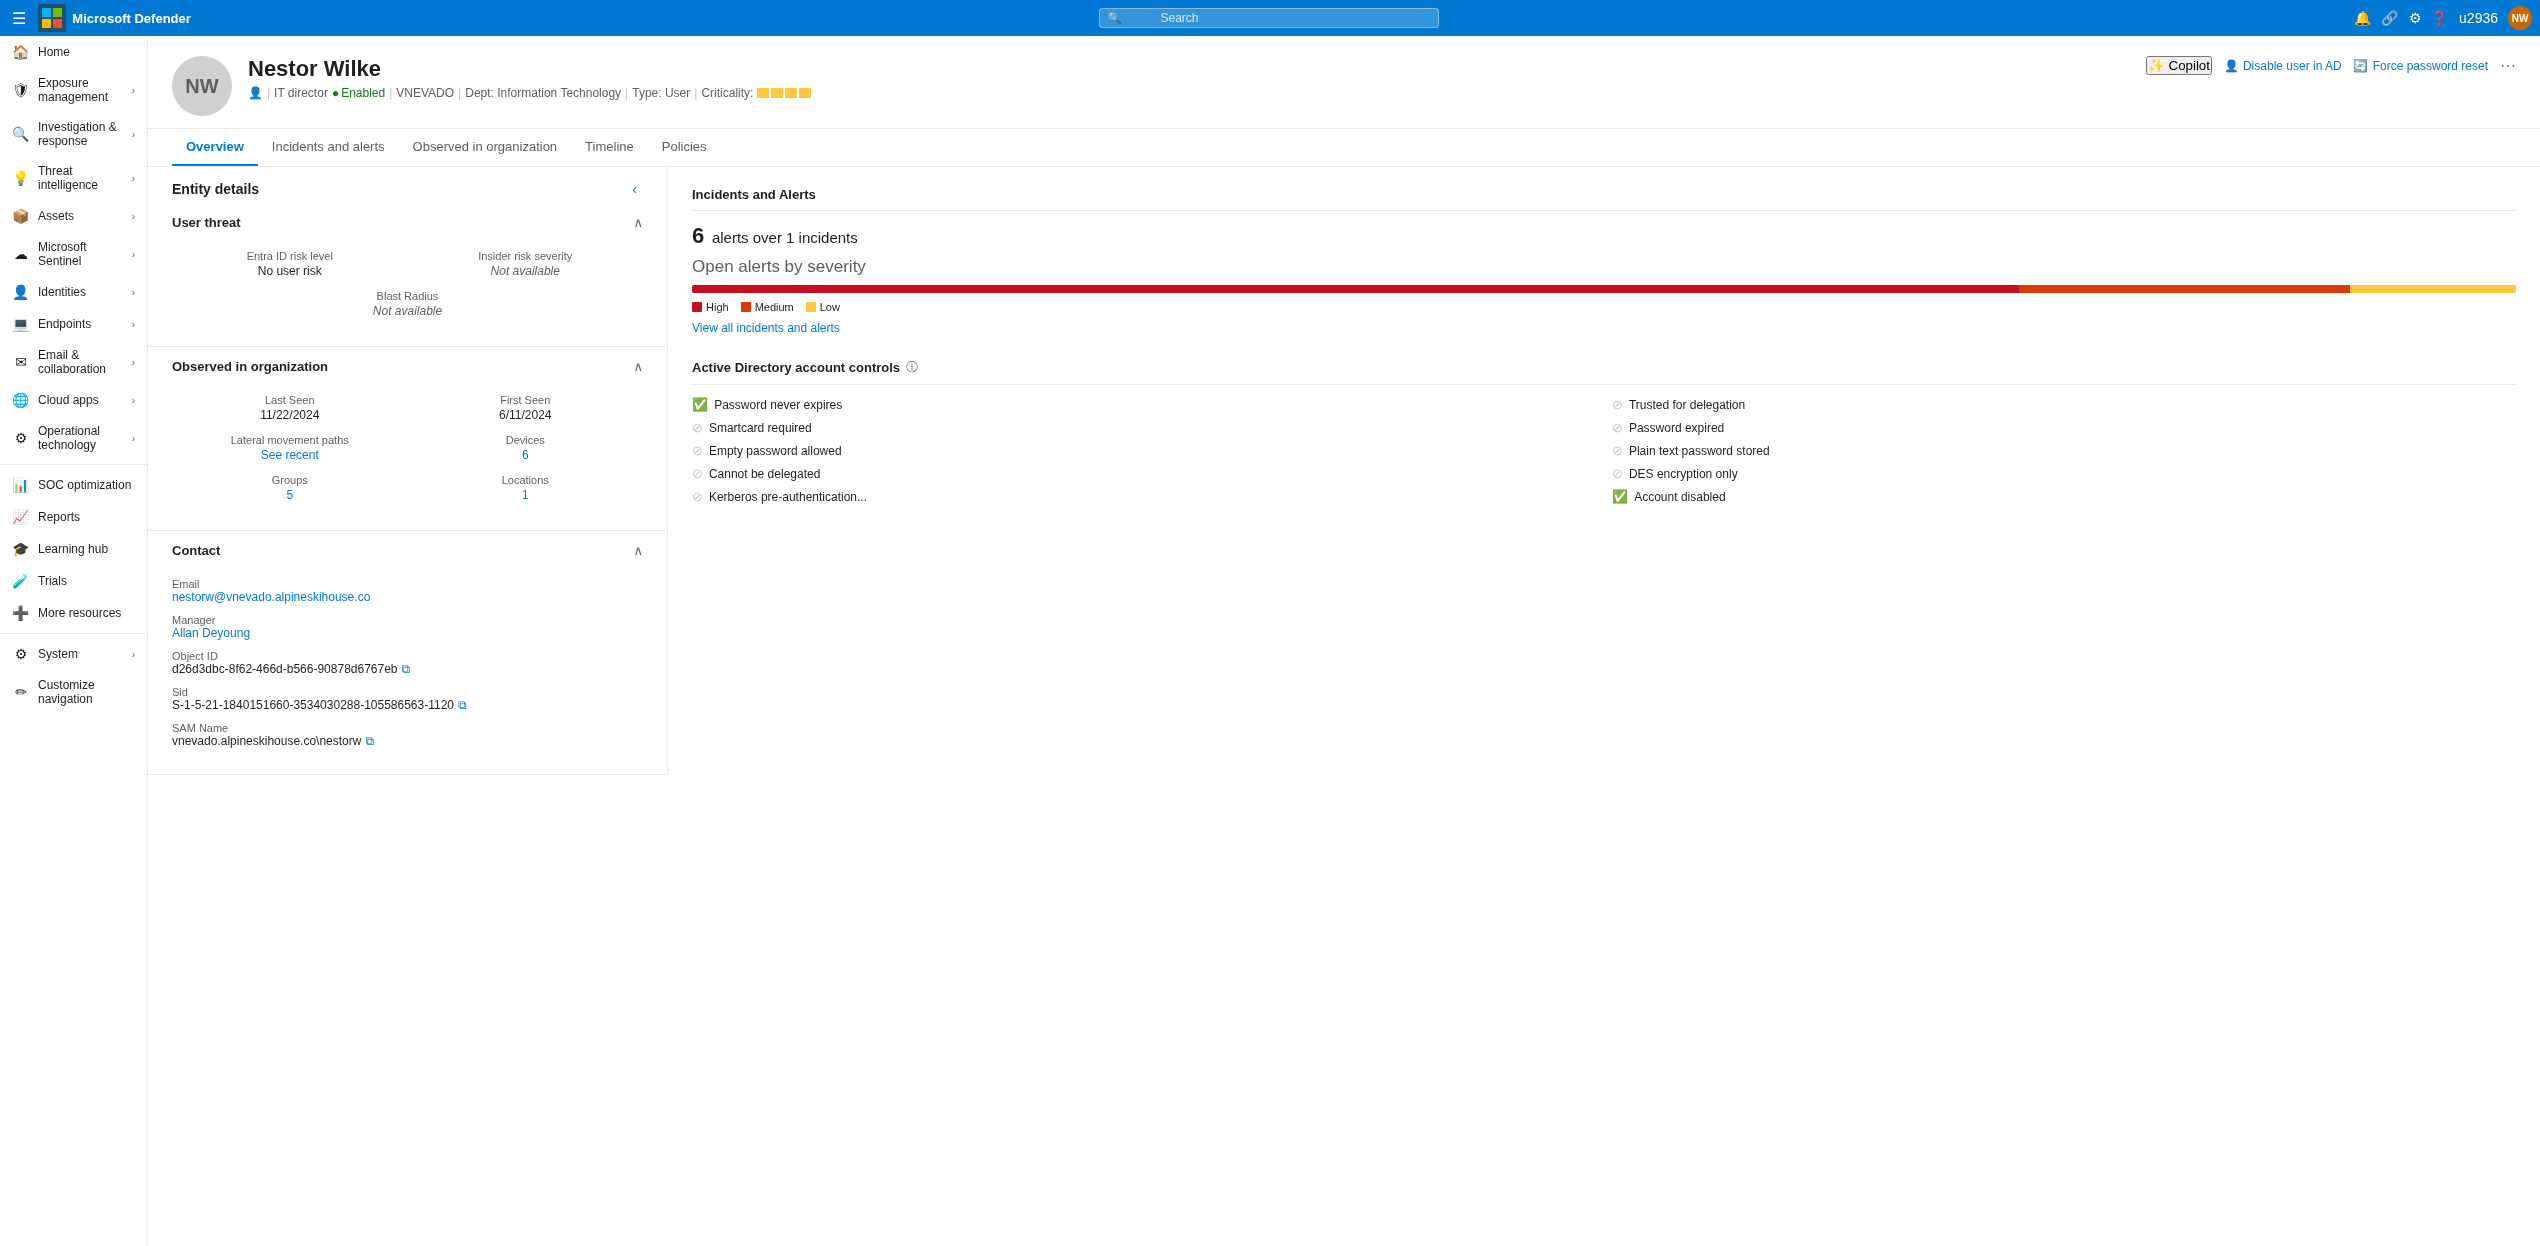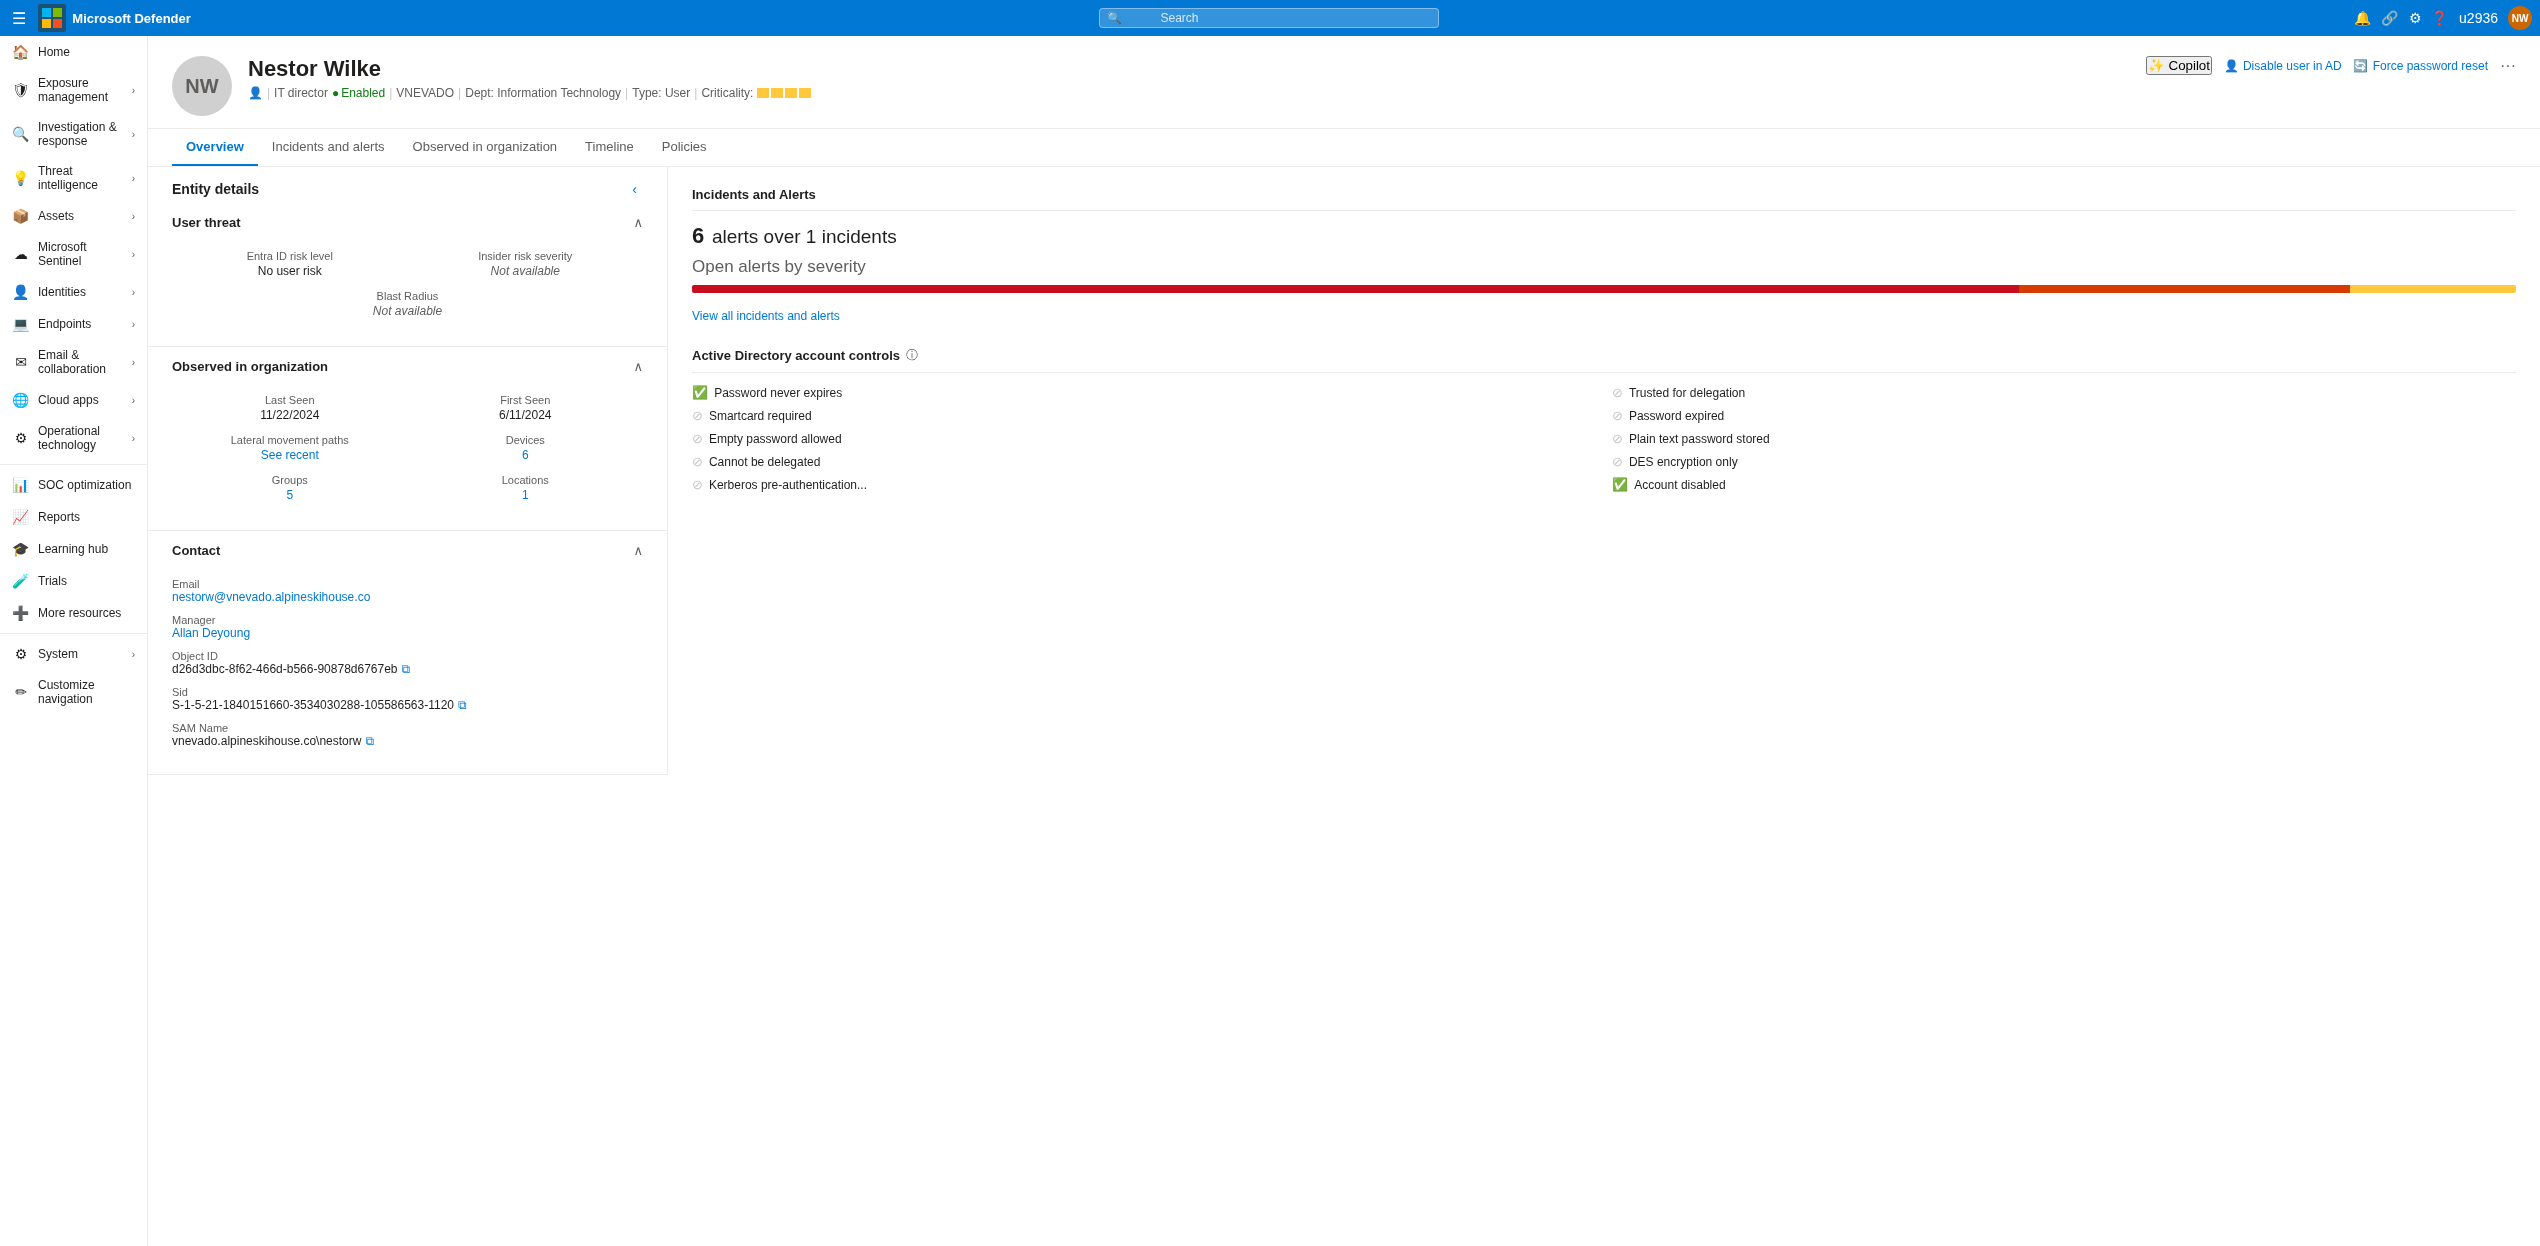--- a/index.html
+++ b/index.html
@@ -105,21 +105,21 @@
     .field-value.muted { color: #605e5c; font-style: italic; }
 
     
     .right-panel { flex: 1; padding: 20px 24px; overflow-y: auto; }
 
     
     .panel-section { margin-bottom: 24px; }
     .panel-section-title { font-size: 13px; font-weight: 600; color: #201f1e; margin-bottom: 12px; border-bottom: 1px solid #edebe9; padding-bottom: 8px; }
 
     .alerts-count { font-size: 22px; font-weight: 600; color: #201f1e; }
-    .alerts-label { font-size: 19px; color: #201f1e; margin-left: 4px; }
+    .alerts-label { font-size: 15px; color: #201f1e; margin-left: 4px; }
 
     .severity-bar { height: 8px; display: flex; margin: 8px 0; border-radius: 2px; overflow: hidden; }
     .sev-high { background: #c50f1f; flex: 4; }
     .sev-medium { background: #d83b01; flex: 1; }
     .sev-low { background: #ffc83d; flex: 0.5; }
 
     .legend { display: flex; gap: 12px; font-size: 11px; align-items: center; }
     .legend-item { display: flex; align-items: center; gap: 4px; }
     .legend-dot { width: 10px; height: 10px; border-radius: 1px; }
 
@@ -434,20 +434,34 @@
         <div>
           <span class="alerts-count">6</span>
           <span class="alerts-label">alerts over 1 incidents</span>
         </div>
         <div style="font-size:17px;color:#605e5c;margin-top:8px;">Open alerts by severity</div>
         <div class="severity-bar">
           <div class="sev-high"></div>
           <div class="sev-medium"></div>
           <div class="sev-low"></div>
         </div>
+        <div class="legend">
+          <div class="legend-item">
+            <div class="legend-dot" style="background:#c50f1f;"></div>
+            <span>High</span>
+          </div>
+          <div class="legend-item">
+            <div class="legend-dot" style="background:#d83b01;"></div>
+            <span>Medium</span>
+          </div>
+          <div class="legend-item">
+            <div class="legend-dot" style="background:#ffc83d;"></div>
+            <span>Low</span>
+          </div>
+        </div>
         <a class="view-all-link">View all incidents and alerts</a>
       </div>
 
       <div class="panel-section">
         <div class="panel-section-header">
           <span class="panel-section-header-title">Active Directory account controls</span>
           <span class="info-icon">ⓘ</span>
         </div>
         <div class="ad-grid">
           <div class="ad-item">

